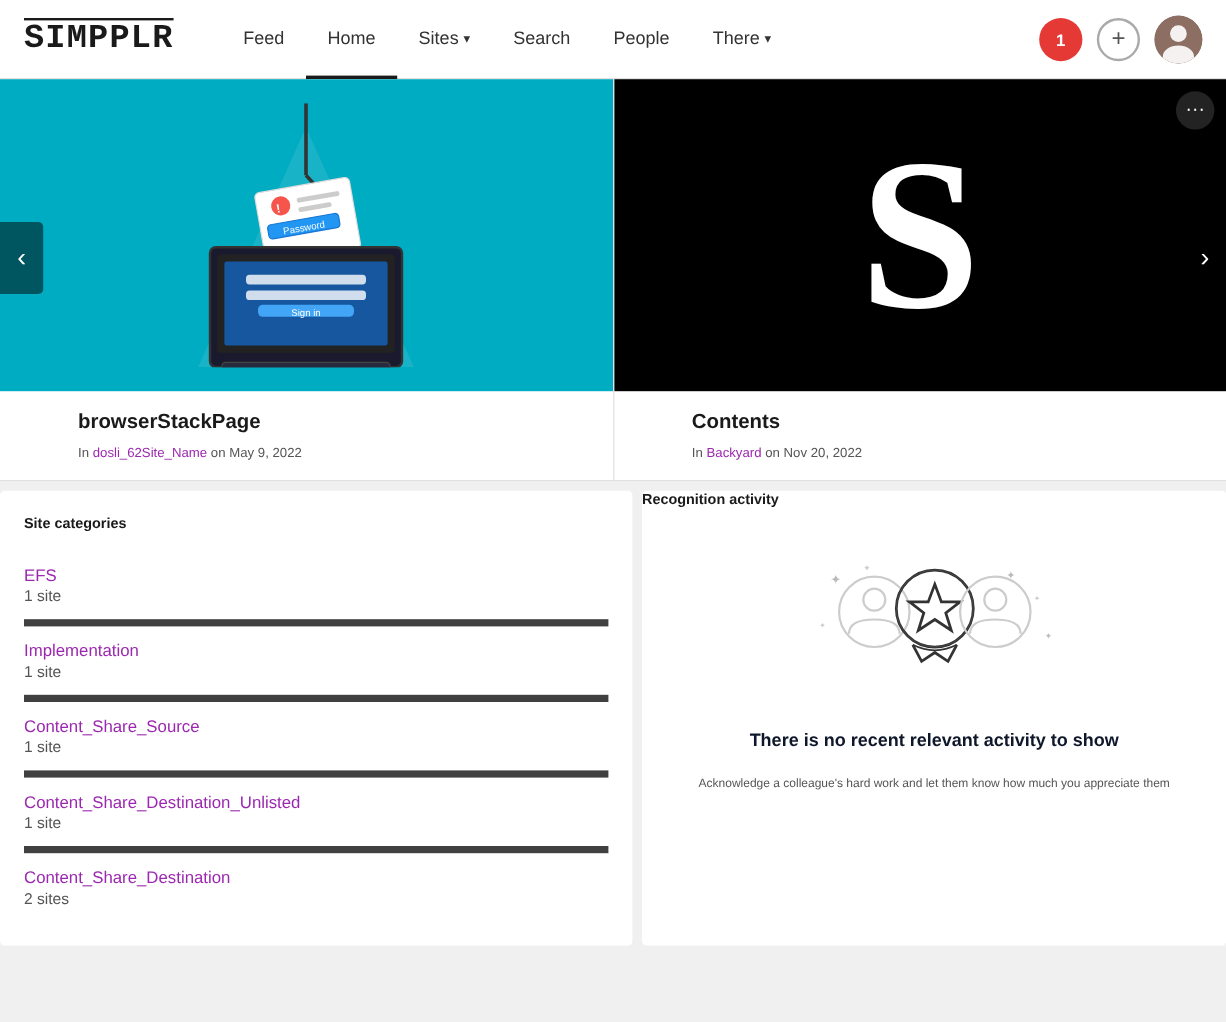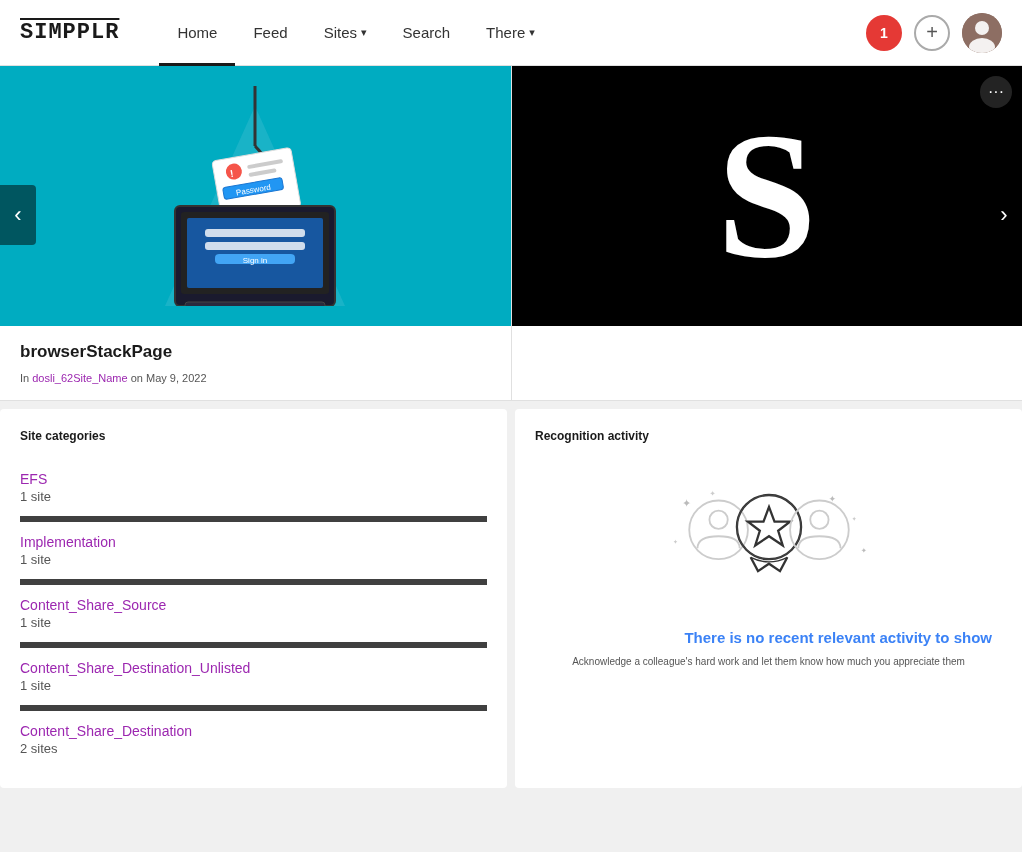--- a/index.html
+++ b/index.html
@@ -9,21 +9,21 @@
     .header {
       background: #fff;
       height: 66px;
       display: flex;
       align-items: center;
       padding: 0 20px;
       border-bottom: 1px solid #e0e0e0;
       position: relative;
     }
     .logo {
-      font-size: 22px;
+      font-size: 28px;
       font-weight: 700;
       letter-spacing: 1px;
       color: #1a1a1a;
       margin-right: 40px;
       font-family: 'Courier New', monospace;
     }
     .logo span { text-decoration: overline; }
     .nav {
       display: flex;
       align-items: center;
@@ -155,20 +155,21 @@
       display: flex;
       align-items: center;
       justify-content: center;
       color: #fff;
       font-size: 16px;
       cursor: pointer;
     }
     .card-info {
       padding: 16px 20px;
       background: #fff;
+      margin-left: 45px;
     }
     .card-title {
       font-size: 17px;
       font-weight: 600;
       color: #1a1a1a;
       margin-bottom: 10px;
     }
     .card-meta {
       font-size: 11px;
       color: #555;
@@ -206,21 +207,20 @@
       flex: 1;
       background: #fff;
       margin-right: 8px;
       border-radius: 4px;
       padding: 20px;
     }
     .recognition-panel {
       flex: 1;
       background: #fff;
       border-radius: 4px;
-      padding: 20px;
     }
     .panel-title {
       font-size: 12px;
       font-weight: 600;
       color: #1a1a1a;
       margin-bottom: 16px;
     }
     .category-item {
       padding: 12px 0;
       border-bottom: 6px solid #404040;
@@ -247,23 +247,22 @@
       padding: 20px 0;
       gap: 10px;
     }
     .recognition-text-block {
       text-align: center;
       padding: 10px;
     }
     .recognition-main-text {
       font-size: 15px;
       font-weight: 600;
-      color: #3b82f6;
-      margin-bottom: 8px;
-      text-align: right;
+      color: #0f172a;
+      margin-bottom: 20px;
     }
     .recognition-sub-text {
       font-size: 10px;
       color: #555;
       line-height: 1.5;
     }
 
     
     .recog-svg {
       width: 220px;
@@ -277,27 +276,28 @@
     }
   </style>
 </head>
 <body>
 
 <header class="header">
   <div class="logo">
     <span>SIMPPLR</span>
   </div>
   <nav class="nav">
+    <a class="nav-item">Feed</a>
     <a class="nav-item active">Home</a>
-    <a class="nav-item">Feed</a>
     <a class="nav-item">
       <span>Sites</span>
       <span class="chevron">▾</span>
     </a>
     <a class="nav-item">Search</a>
+    <a class="nav-item">People</a>
     <a class="nav-item">
       <span>There</span>
       <span class="chevron">▾</span>
     </a>
   </nav>
   <div class="header-right">
     <div class="notif-btn">1</div>
     <div class="add-btn">+</div>
     <div class="avatar">
       <svg width="40" height="40" viewBox="0 0 40 40" xmlns="http://www.w3.org/2000/svg">
@@ -371,20 +371,29 @@
           <span> </span><span>May 9, 2022</span>
         </div>
       </div>
     </div>
 
     <div class="carousel-card">
       <div class="simpplr-bg">
         <div class="more-btn">···</div>
         <div class="simpplr-s">S</div>
       </div>
+      <div class="card-info">
+        <div class="card-title">Contents</div>
+        <div class="card-meta">
+          <span>In</span>
+          <a href="#">Backyard</a>
+          <span> </span><span>on</span>
+          <span> </span><span>Nov 20, 2022</span>
+        </div>
+      </div>
     </div>
 
     <div class="carousel-next">›</div>
   </div>
 
   <div class="bottom-section">
 
     <div class="site-categories-panel">
       <div class="panel-title">Site categories</div>
 

